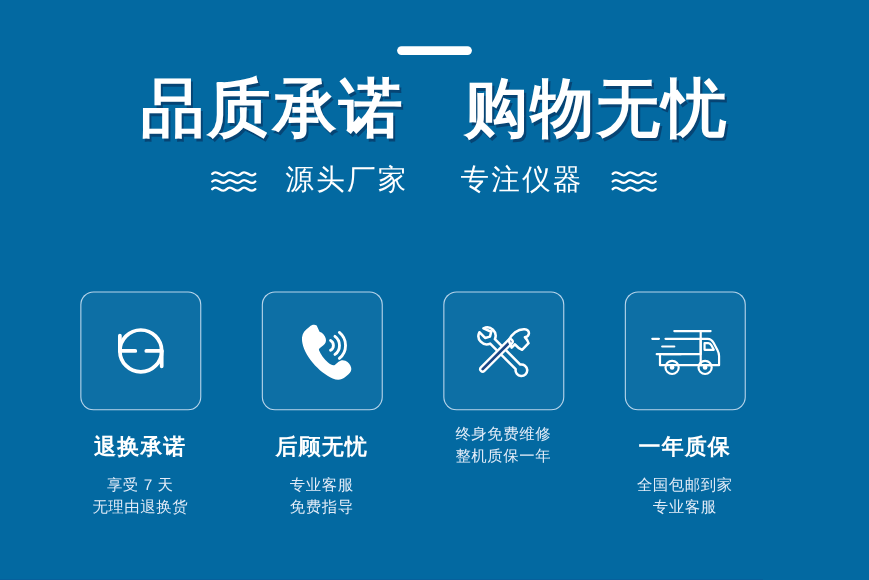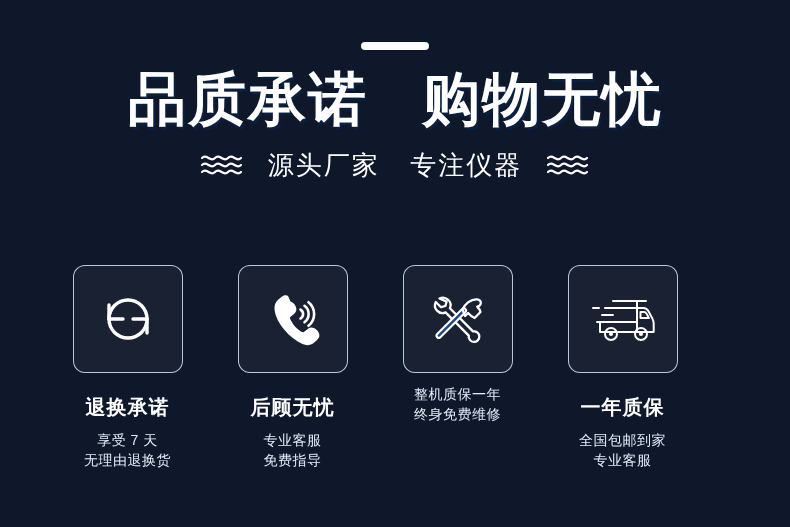--- a/index.html
+++ b/index.html
@@ -12,21 +12,21 @@
     overflow: hidden;
     background: #1b4585;
     font-family: "Liberation Sans", "DejaVu Sans", sans-serif;
     -webkit-font-smoothing: antialiased;
   }
 
   .banner {
     position: relative;
     width: 790px;
     height: 527px;
-    background: #0f172a;
+    background: #0369a1;
     box-sizing: border-box;
   }
 
   
   .top-pill-wrap {
     position: absolute;
     top: 42px;
     left: 0;
     width: 790px;
     display: flex;
@@ -79,20 +79,21 @@
     height: 28px;
     flex: none;
   }
   .subtitle {
     font-size: 26px;
     line-height: 34px;
     font-weight: 500;
     color: #ffffff;
     letter-spacing: 2px;
     white-space: nowrap;
+    font-family: Liberation Mono, monospace;
   }
   .subtitle .gap {
     display: inline-block;
     width: 12px;
   }
 
   
   .features {
     position: absolute;
     top: 265px;
@@ -239,22 +240,22 @@
             <path d="M12.8 47.6 l25 -25" stroke="#ffffff" stroke-width="6.6" stroke-linecap="round" fill="none"></path>
             <path d="M12.8 47.6 l25 -25" stroke="#1b4585" stroke-width="2.4" stroke-linecap="round" fill="none"></path>
 
             <path d="M36.5 21.5 c2.6 -5.6 8.2 -10.6 14.4 -10.2 c2.6 0.2 4.2 1.9 3.9 4
                      c-0.3 2 -1.8 3 -3.6 3.3 c1.6 1.6 2.8 3.4 3.3 5.4 l-5.9 6
                      c-2.3 -1 -4.6 -2.8 -6.5 -5 l-3 3 z" stroke="#ffffff" stroke-width="2.3" stroke-linejoin="round" fill="none"></path>
           </svg>
         </span>
       </div>
       <div class="feature-desc">
+        <div>终身免费维修</div>
         <div>整机质保一年</div>
-        <div>终身免费维修</div>
       </div>
     </div>
 
     <div class="feature">
       <div class="icon-box">
         <span>
           <svg width="68" height="56" viewBox="0 0 68 56" fill="none" xmlns="http://www.w3.org/2000/svg">
 
             <path d="M24 10 H57" stroke="#ffffff" stroke-width="2" stroke-linecap="round"></path>
             <path d="M16 17 H48" stroke="#ffffff" stroke-width="2" stroke-linecap="round"></path>

